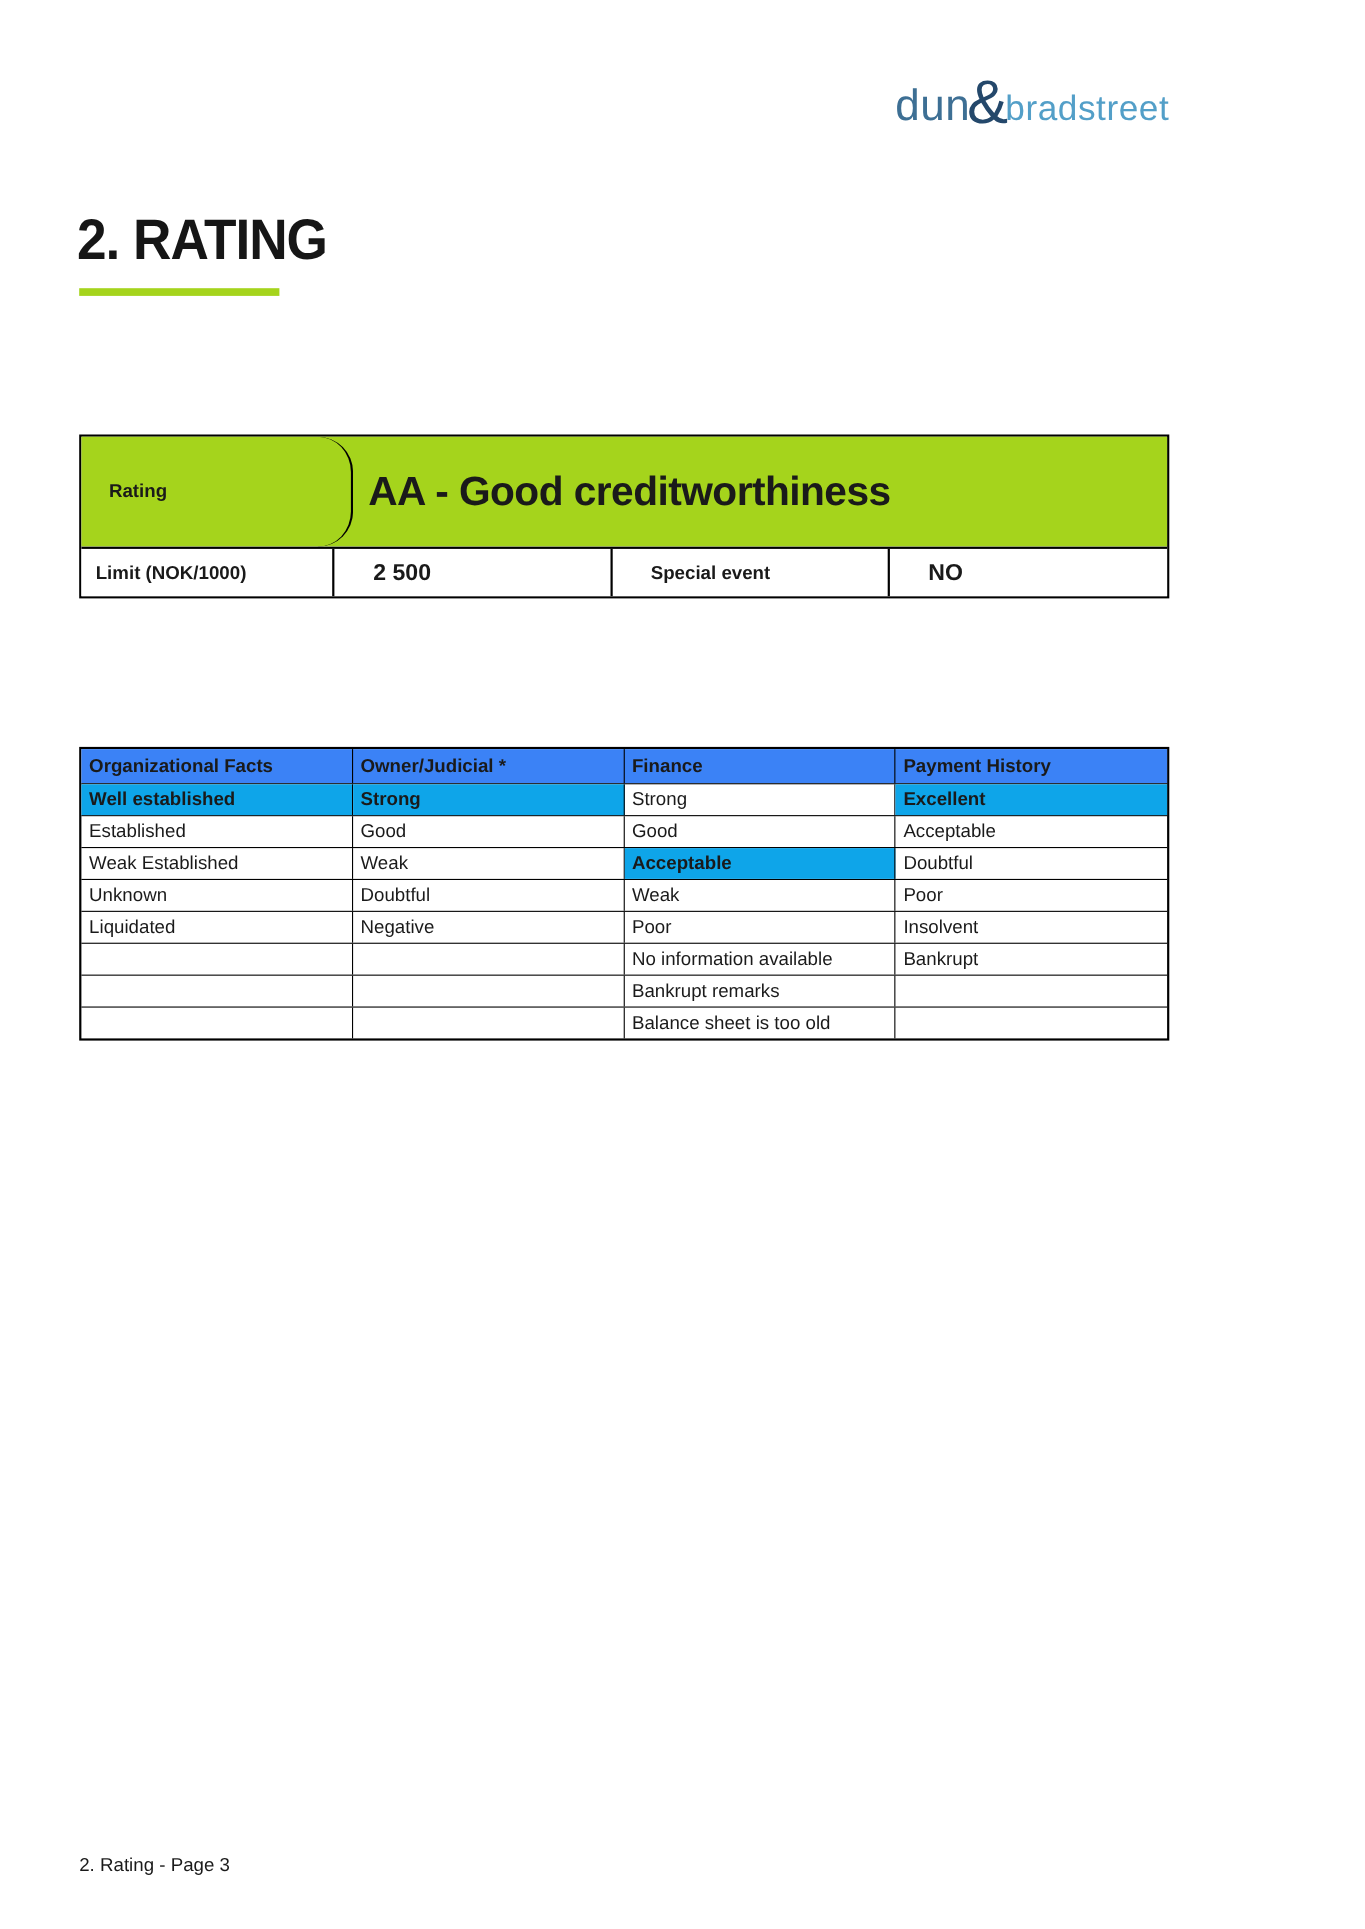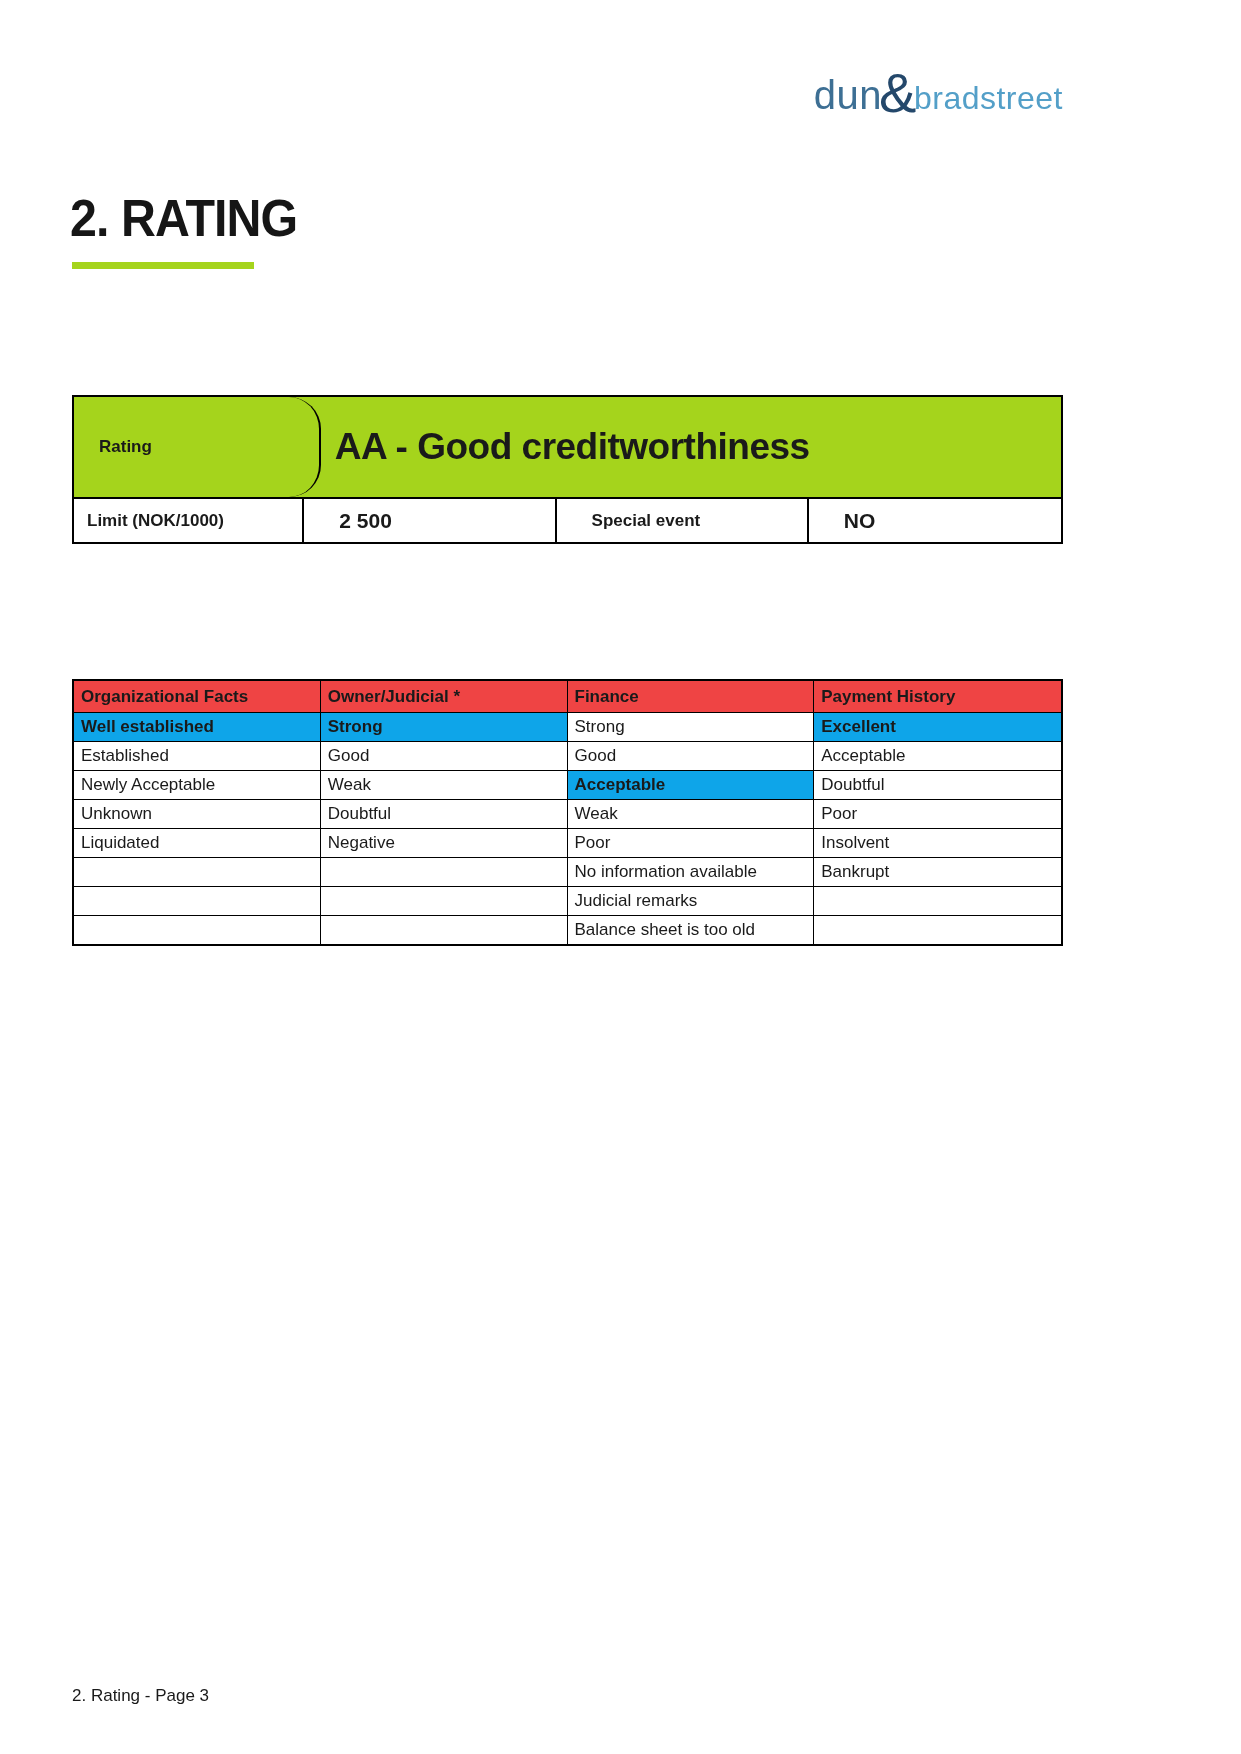--- a/index.html
+++ b/index.html
@@ -114,21 +114,21 @@
   }
   .credit-table {
     position: absolute;
     left: 72px;
     top: 679px;
     width: 991px;
     border: 2px solid #000;
     background: #fff;
   }
   .ct-row { display: flex; height: 29px; border-top: 1px solid #000; }
-  .ct-row.header { height: 31px; border-top: none; background: #ef4444; text-align: right; }
+  .ct-row.header { height: 31px; border-top: none; background: #3b82f6; text-align: right; }
   .ct-cell {
     width: 25%;
     display: flex;
     align-items: center;
     padding-left: 7px;
     font-size: 17px;
     border-right: 1px solid #000;
     overflow: hidden;
     white-space: nowrap;
   }
@@ -189,21 +189,21 @@
           <div class="ct-cell">Strong</div>
           <div class="ct-cell hl">Excellent</div>
         </div>
         <div class="ct-row">
           <div class="ct-cell">Established</div>
           <div class="ct-cell">Good</div>
           <div class="ct-cell">Good</div>
           <div class="ct-cell">Acceptable</div>
         </div>
         <div class="ct-row">
-          <div class="ct-cell">Newly Acceptable</div>
+          <div class="ct-cell">Weak Established</div>
           <div class="ct-cell">Weak</div>
           <div class="ct-cell hl">Acceptable</div>
           <div class="ct-cell">Doubtful</div>
         </div>
         <div class="ct-row">
           <div class="ct-cell">Unknown</div>
           <div class="ct-cell">Doubtful</div>
           <div class="ct-cell">Weak</div>
           <div class="ct-cell">Poor</div>
         </div>
@@ -215,21 +215,21 @@
         </div>
         <div class="ct-row">
           <div class="ct-cell"></div>
           <div class="ct-cell"></div>
           <div class="ct-cell">No information available</div>
           <div class="ct-cell">Bankrupt</div>
         </div>
         <div class="ct-row">
           <div class="ct-cell"></div>
           <div class="ct-cell"></div>
-          <div class="ct-cell">Judicial remarks</div>
+          <div class="ct-cell">Bankrupt remarks</div>
           <div class="ct-cell"></div>
         </div>
         <div class="ct-row">
           <div class="ct-cell"></div>
           <div class="ct-cell"></div>
           <div class="ct-cell">Balance sheet is too old</div>
           <div class="ct-cell"></div>
         </div>
       </div>
   </div>

